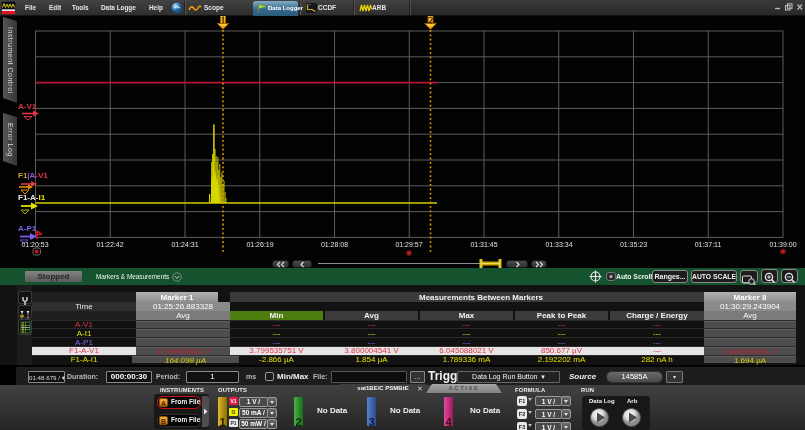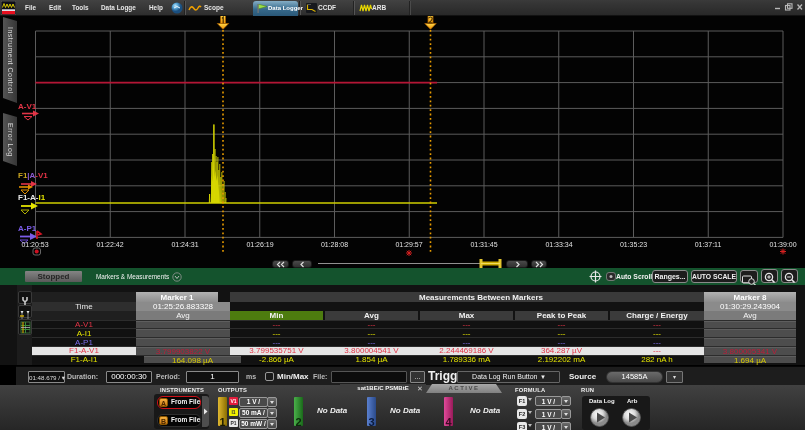--- a/index.html
+++ b/index.html
@@ -29,21 +29,21 @@
 
 #ctrlrow { left:16px; top:366px; width:789px; height:19px; background:#1d1d1d; border-top:1px solid #060606; z-index:3; color:#b8b8b8; font-size:7.5px; }
 .clabel { position:absolute; top:0; height:19px; line-height:19px; font-weight:bold; color:#bababa; font-size:7px; }
 .cbox { position:absolute; top:3.5px; height:12px; background:#101010; border:1px solid #8a8a8a; color:#fff; font-size:8px; text-align:center; line-height:10px; border-radius:1px; }
 
 #botpanel { left:0; top:385px; width:805px; height:45px; background:linear-gradient(#414141,#262626); z-index:3; }
 .seclabel { position:absolute; top:1.5px; color:#f0f0f0; font-size:5.8px; font-weight:bold; letter-spacing:0.2px; }
 .dkpanel { position:absolute; background:#181818; border-radius:3px; }
 .vbar { position:absolute; top:11.5px; width:9px; height:29px; border-radius:1px; }
 .vbar span { position:absolute; bottom:-2px; width:100%; text-align:center; font-size:11px; font-weight:bold; color:#1a1a00; }
-.nodata { position:absolute; top:21px; color:#f0f0f0; font-size:8px; font-weight:bold;font-style:italic; }
+.nodata { position:absolute; top:21px; color:#f0f0f0; font-size:8px; font-weight:bold; }
 .tag { position:absolute; width:9px; height:8px; border-radius:1px; font-size:5px; font-weight:bold; text-align:center; line-height:8px; }
 .ddl { position:absolute; height:10px; background:#4a4a4a; border:1px solid #9a9a9a; border-radius:2px; color:#fff; font-size:6.5px; font-weight:bold; text-align:center; line-height:8px; }
 .ddb { position:absolute; height:10px; width:10px; background:linear-gradient(#6a6a6a,#444); border:1px solid #9a9a9a; border-radius:2px; }
 .ddb:after { content:""; position:absolute; left:2px; top:3px; border:2.5px solid transparent; border-top:3px solid #ddd; }
 </style>
 </head>
 <body>
 
 <div id="menubar" class="abs">
   <svg class="abs" style="left:1px;top:1px" width="15" height="14" viewBox="0 0 15 14">
@@ -349,52 +349,52 @@
     <div class="cell cblu" style="left:388px;width:93px;">---</div>
     <div class="cell cblu" style="left:483px;width:93px;">---</div>
     <div class="cell cblu" style="left:578px;width:94px;">---</div>
     <div class="cell gcol" style="left:672px;width:92px;"></div>
   </div>
   <div class="trow" style="top:60.9px;height:8.8px;border-top:1px solid #2c2c2c;background:#e5e5e5;">
     <div class="cell cred" style="left:0;width:104px;">F1-A-V1</div>
     <div class="cell gcol dred" style="left:104px;width:94px;">3.799903822 V</div>
     <div class="cell cred" style="left:198px;width:93px;">3.799535751 V</div>
     <div class="cell cred" style="left:293px;width:93px;">3.800004541 V</div>
-    <div class="cell cred" style="left:388px;width:93px;">2.244469186 V</div>
-    <div class="cell cred" style="left:483px;width:93px;">364.287 µV</div>
+    <div class="cell cred" style="left:388px;width:93px;">6.045088021 V</div>
+    <div class="cell cred" style="left:483px;width:93px;">850.677 µV</div>
     <div class="cell cred" style="left:578px;width:94px;">---</div>
     <div class="cell gcol dred" style="left:672px;width:92px;">3.800005341 V</div>
   </div>
   <div class="trow" style="top:69.7px;height:8.8px;border-top:1px solid #2c2c2c;background:#111;">
     <div class="cell cyel" style="left:0;width:104px;">F1-A-I1</div>
-    <div class="cell gcol dyel" style="left:112px;width:97px;">164.098 µA</div>
+    <div class="cell gcol dyel" style="left:100px;width:107px;font-style:italic;">164.098 µA</div>
     <div class="cell cyel" style="left:198px;width:93px;">-2.866 µA</div>
     <div class="cell cyel" style="left:293px;width:93px;">1.854 µA</div>
     <div class="cell cyel" style="left:388px;width:93px;">1.789336 mA</div>
     <div class="cell cyel" style="left:483px;width:93px;">2.192202 mA</div>
     <div class="cell cyel" style="left:578px;width:94px;">282 nA h</div>
     <div class="cell gcol dyel" style="left:672px;width:92px;">1.694 µA</div>
   </div>
 </div>
 
 <div id="ctrlrow" class="abs">
   <div class="cbox" style="left:12px;width:37px;font-size:6.2px;color:#ddd;line-height:11px;white-space:nowrap;">01:48.679 / ▾</div>
   <div class="clabel" style="left:51px;">Duration:</div>
-  <div class="cbox" style="left:90px;width:46px;font-weight:normal;">000:00:30</div>
+  <div class="cbox" style="left:90px;width:46px;font-weight:bold;">000:00:30</div>
   <div class="clabel" style="left:140px;">Period:</div>
   <div class="cbox" style="left:170px;width:53px;">1</div>
   <div class="clabel" style="left:230px;">ms</div>
   <div class="abs" style="left:249px;top:5px;width:9px;height:9px;background:#1a1a1a;border:1px solid #999;border-radius:2px;"></div>
   <div class="clabel" style="left:261px;color:#f0f0f0;font-size:8px;">Min/Max</div>
   <div class="clabel" style="left:297px;">File:</div>
   <div class="cbox" style="left:315px;width:76px;background:#0c0c0c;border-color:#555;"></div>
   <div class="cbox" style="left:394px;width:15px;background:#333;border-color:#888;color:#ddd;">...</div>
   <div class="clabel" style="left:412px;color:#f0f0f0;font-size:12px;">Trigger</div>
   <div class="cbox" style="left:441px;width:103px;background:#222;border-color:#666;font-size:7px;color:#f0f0f0;">Data Log Run Button &nbsp;▾</div>
-  <div class="clabel" style="left:553px;color:#f0f0f0;font-size:8px;">Source</div>
+  <div class="clabel" style="left:553px;color:#f0f0f0;font-size:8px;font-style:italic;">Source</div>
   <div class="cbox" style="left:590px;width:57px;background:linear-gradient(#6a6a6a,#4a4a4a);border-color:#333;border-radius:6px;color:#fff;font-size:7.5px;">14585A</div>
   <div class="cbox" style="left:650px;width:17px;background:#333;border-color:#777;color:#ddd;font-size:6px;">▾</div>
 </div>
 
 <div id="botpanel" class="abs">
 
   <div class="abs" style="left:340px;top:-1px;width:86px;height:9px;background:#3d3d3d;border-radius:0 0 0 0;color:#f8f8f8;font-size:6px;font-weight:bold;text-align:center;line-height:8px;">sat1BE/C PSMBtE</div>
   <div class="abs" style="left:417px;top:0px;width:8px;height:8px;color:#ccc;font-size:7px;line-height:8px;">✕</div>
   <div class="abs" style="left:426px;top:-1px;width:76px;height:9px;background:linear-gradient(#a8a8a8,#808080);clip-path:polygon(6px 0,calc(100% - 6px) 0,100% 100%,0 100%);color:#5a5a5a;font-size:6px;font-weight:bold;text-align:center;line-height:9px;letter-spacing:1.5px;color:#4a4a4a;">ACTIVE</div>
 

